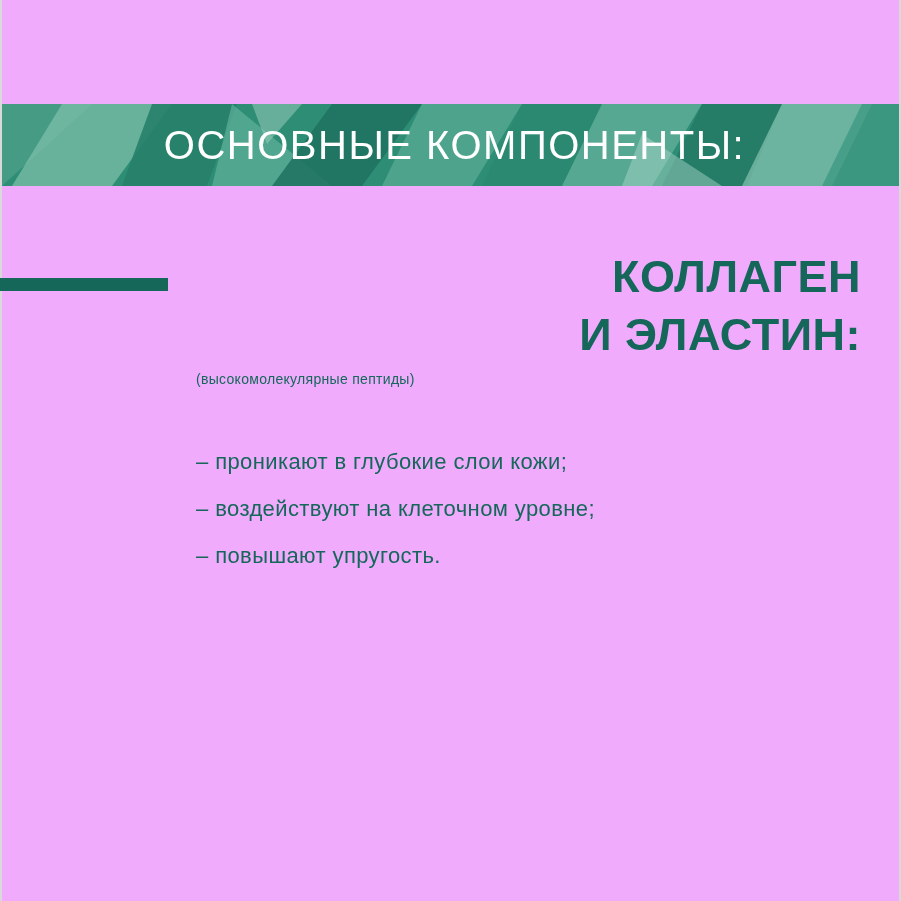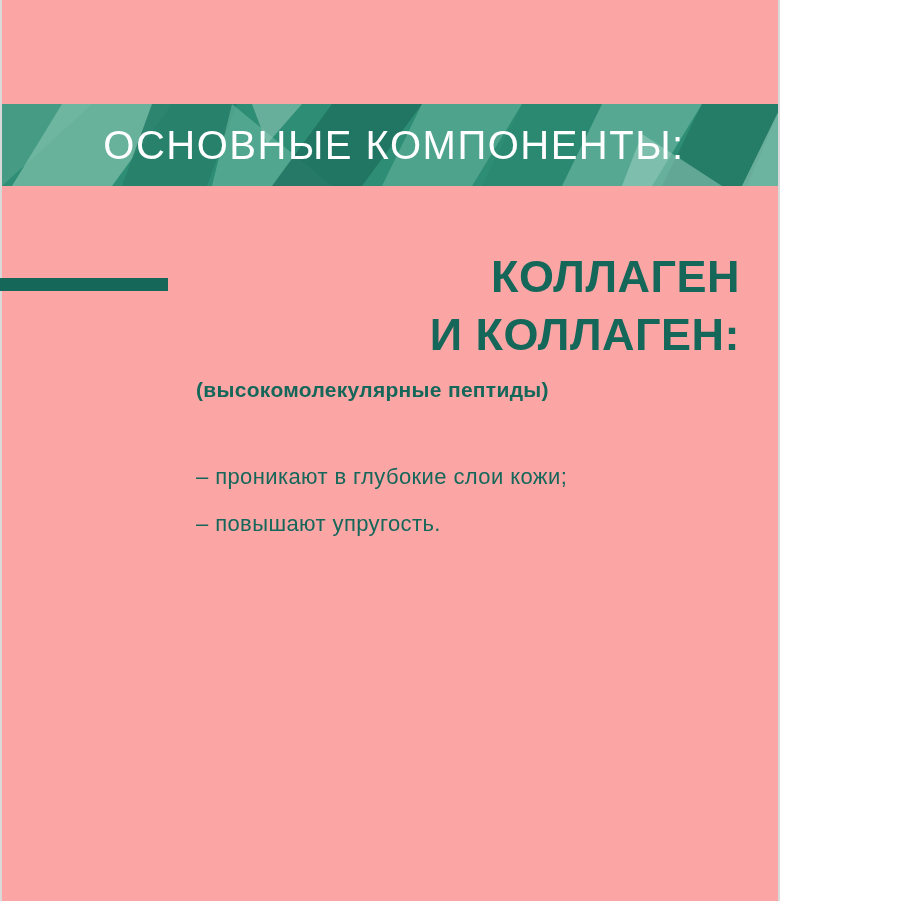--- a/index.html
+++ b/index.html
@@ -2,23 +2,23 @@
 <html lang="ru"><head>
 <meta charset="utf-8">
 <style>
   html, body {
     margin: 0;
     padding: 0;
     background: #ffffff;
   }
   .slide {
     position: relative;
-    width: 780px;
+    width: 901px;
     height: 901px;
-    background: #fca5a5;
+    background: #f0abfc;
     overflow: hidden;
     font-family: "Liberation Sans", sans-serif;
   }
   
   .edge-line {
     position: absolute;
     top: 0;
     bottom: 0;
     width: 2px;
     background: #d9d9d9;
@@ -72,24 +72,24 @@
     color: #15675a;
     font-size: 45px;
     font-weight: bold;
     line-height: 1.28;
     letter-spacing: 0.5px;
     margin: 0;
     text-align: right;
   }
   .subheading {
     color: #15675a;
-    font-size: 21px;
-    font-weight: bold;
+    font-size: 14px;
+    font-weight: normal;
     letter-spacing: 0.3px;
-    margin: 15px 0 0 0;
+    margin: 8px 0 0 0;
   }
   .bullets {
     margin: 62px 0 0 0;
     padding: 0;
     list-style: none;
   }
   .bullets li {
     color: #15675a;
     font-size: 22px;
     letter-spacing: 0.4px;
@@ -123,23 +123,24 @@
       <polygon points="640,30 720,82 620,82" fill="#addbcb" opacity="0.45"></polygon>
     </svg>
     <div class="banner-title">ОСНОВНЫЕ КОМПОНЕНТЫ:</div>
   </div>
 
   <div class="rule"></div>
 
   <div class="content">
     <h1 class="heading">
       <span>КОЛЛАГЕН</span><br>
-      <span>И КОЛЛАГЕН:</span>
+      <span>И ЭЛАСТИН:</span>
     </h1>
     <p class="subheading">(высокомолекулярные пептиды)</p>
 
     <ul class="bullets">
       <li>– проникают в глубокие слои кожи;</li>
+      <li>– воздействуют на клеточном уровне;</li>
       <li>– повышают упругость.</li>
     </ul>
   </div>
 
 </div>
 
 </body></html>

